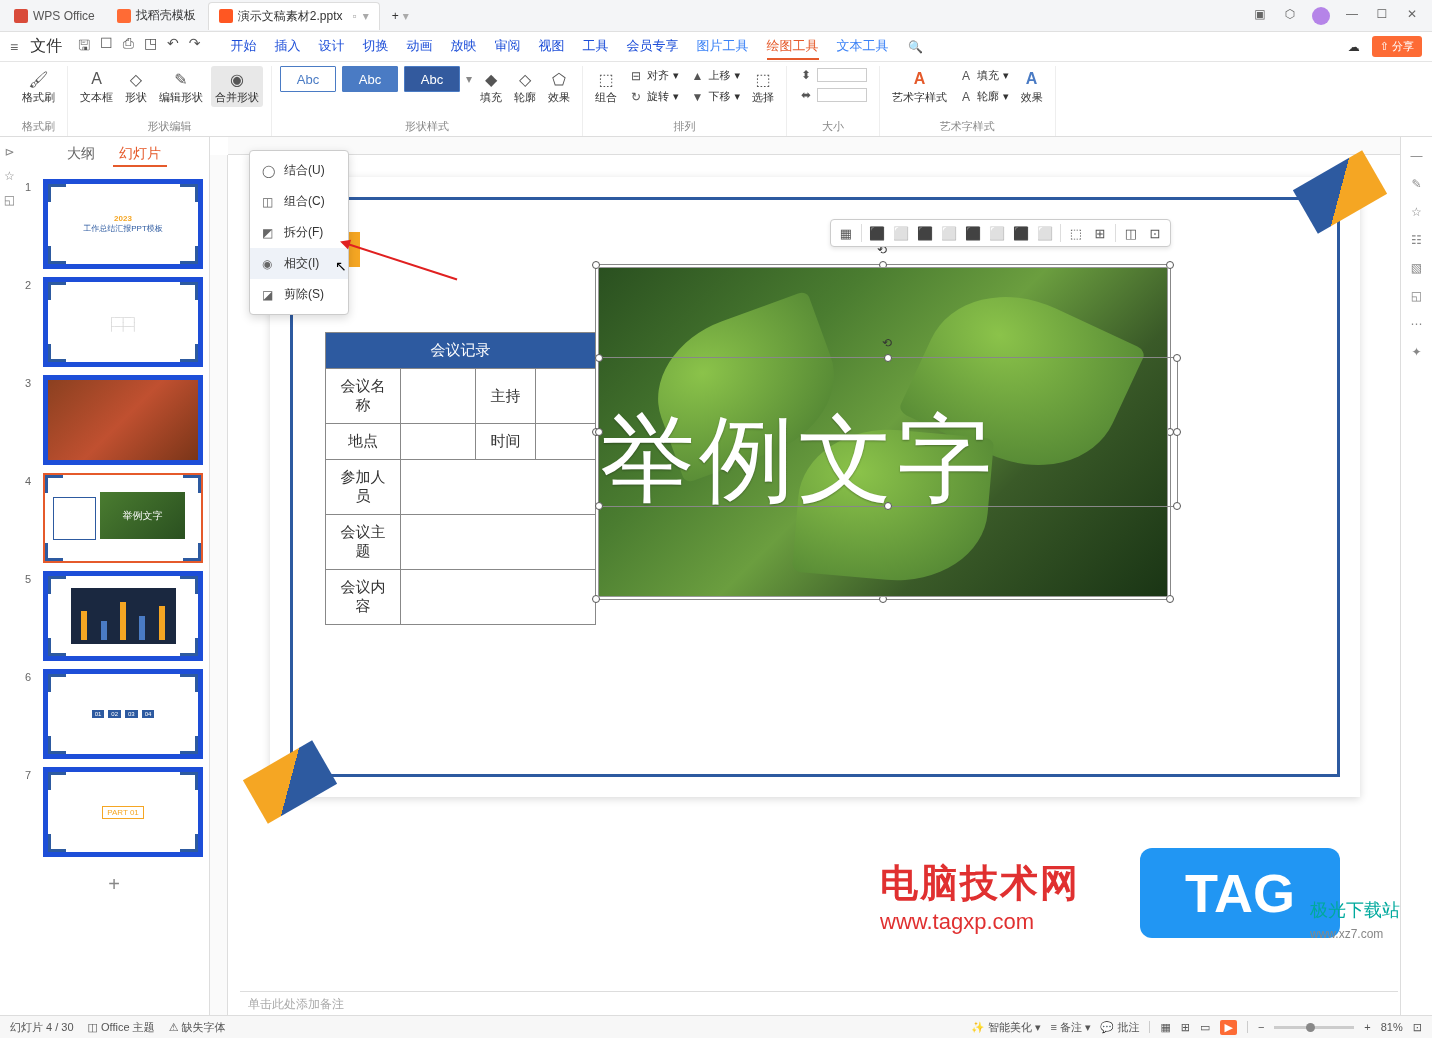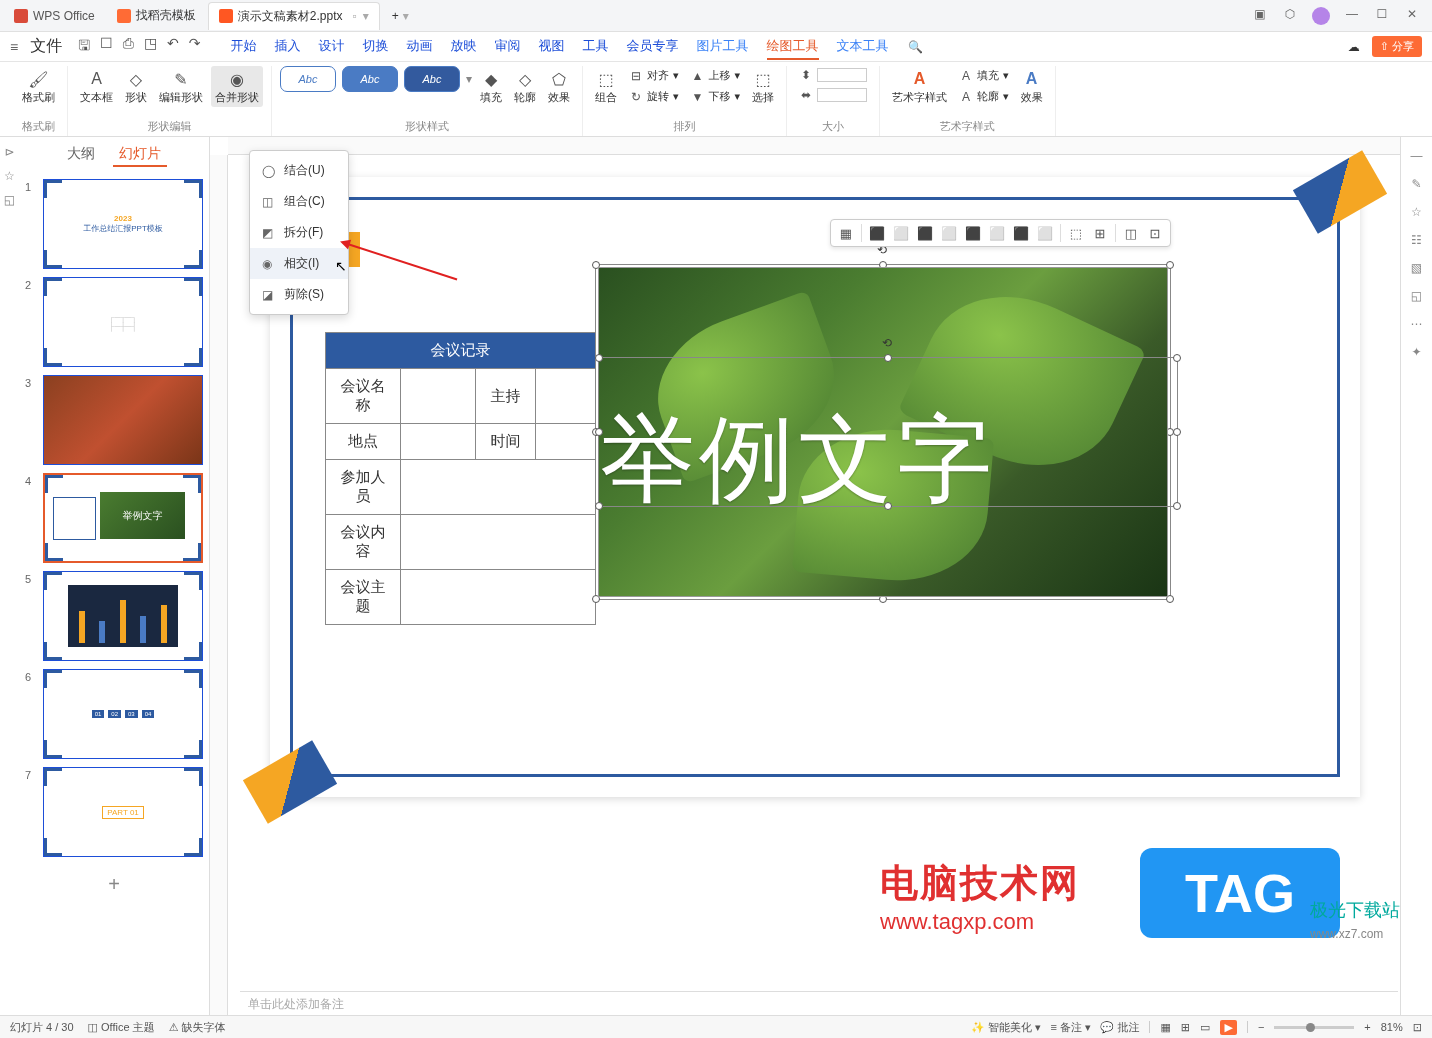--- a/index.html
+++ b/index.html
@@ -25,35 +25,35 @@
 .ribbon{height:75px;border-bottom:1px solid #ddd;display:flex;padding:4px 10px 0}
 .rgroup{display:flex;flex-direction:column;align-items:center;padding:0 8px;border-right:1px solid #eee}
 .rgroup .btns{display:flex;gap:4px;align-items:flex-start;flex:1}
 .rgroup .lbl{font-size:11px;color:#888;padding:2px 0}
 .rbtn{display:flex;flex-direction:column;align-items:center;padding:2px 4px;font-size:11px;color:#333;cursor:pointer;border-radius:3px}
 .rbtn.hl{background:#e8e8e8}
 .rbtn .ic{width:22px;height:22px;display:flex;align-items:center;justify-content:center;font-size:16px;color:#555}
 .rbtn.sm{flex-direction:row;gap:4px;padding:2px 4px;font-size:11px}
 .rbtn.sm .ic{width:14px;height:14px;font-size:12px}
 .style-gal{display:flex;gap:6px;align-items:center}
-.style-sw{width:56px;height:26px;border:1px solid #4a7bc4;border-radius:7px;display:flex;align-items:center;justify-content:center;font-size:11px;font-style:italic}
+.style-sw{width:56px;height:26px;border:1px solid #4a7bc4;border-radius:1px;display:flex;align-items:center;justify-content:center;font-size:13px;}
 .style-sw.s1{background:#fff;color:#4a7bc4}
 .style-sw.s2{background:#4a7bc4;color:#fff}
 .style-sw.s3{background:#335a9e;color:#fff}
 .stack{display:flex;flex-direction:column;gap:2px}
 .content{display:flex;height:calc(100% - 160px)}
 .leftpanel{width:210px;border-right:1px solid #ddd;display:flex}
 .leftrail{width:30px;display:flex;flex-direction:column;align-items:center;gap:10px;padding-top:8px;color:#888}
 .slidelist{flex:1;overflow-y:auto;padding:6px}
 .panel-tabs{display:flex;justify-content:center;gap:12px;padding:6px 0;font-size:14px}
 .ptab{color:#666;padding:2px 6px}
 .ptab.active{color:#e55a2b;border-bottom:2px solid #e55a2b}
 .thumb-row{display:flex;align-items:flex-start;margin-bottom:8px}
 .thumb-num{width:18px;font-size:11px;color:#666;padding-top:2px}
-.thumb{width:160px;height:90px;border:1px solid #1d4ed8;background:#fff;position:relative;overflow:hidden}
+.thumb{width:160px;height:90px;border:5px solid #1d4ed8;background:#fff;position:relative;overflow:hidden}
 .thumb.sel{border:2px solid #e55a2b}
 .thumb .corner{position:absolute;width:18px;height:18px}
 .ctl{top:0;left:0;border-top:3px solid #2d5aa0;border-left:3px solid #2d5aa0}
 .ctr{top:0;right:0;border-top:3px solid #2d5aa0;border-right:3px solid #2d5aa0}
 .cbl{bottom:0;left:0;border-bottom:3px solid #2d5aa0;border-left:3px solid #2d5aa0}
 .cbr{bottom:0;right:0;border-bottom:3px solid #2d5aa0;border-right:3px solid #2d5aa0}
 .add-slide{text-align:center;font-size:20px;color:#888;padding:8px;cursor:pointer}
 .canvas-area{flex:1;background:#fff;position:relative;overflow:hidden}
 .ruler-h{height:18px;background:#fafafa;border-bottom:1px solid #ddd;margin-left:18px}
 .ruler-v{width:18px;background:#fafafa;border-right:1px solid #ddd;position:absolute;left:0;top:18px;bottom:0}
@@ -420,25 +420,25 @@
               <td>地点</td>
               <td></td>
               <td>时间</td>
               <td></td>
             </tr>
         <tr>
               <td>参加人员</td>
               <td colspan="3"></td>
             </tr>
         <tr>
-              <td>会议内容</td>
+              <td>会议主题</td>
               <td colspan="3"></td>
             </tr>
         <tr>
-              <td>会议主题</td>
+              <td>会议内容</td>
               <td colspan="3"></td>
             </tr>
       </tbody>
         </table>
 
       <div class="sel-handles" style="left:325px;top:87px;width:576px;height:336px">
         <div class="hdl" style="left:-4px;top:-4px"></div>
           <div class="hdl" style="right:-4px;top:-4px"></div>
         <div class="hdl" style="left:-4px;bottom:-4px"></div>
           <div class="hdl" style="right:-4px;bottom:-4px"></div>

